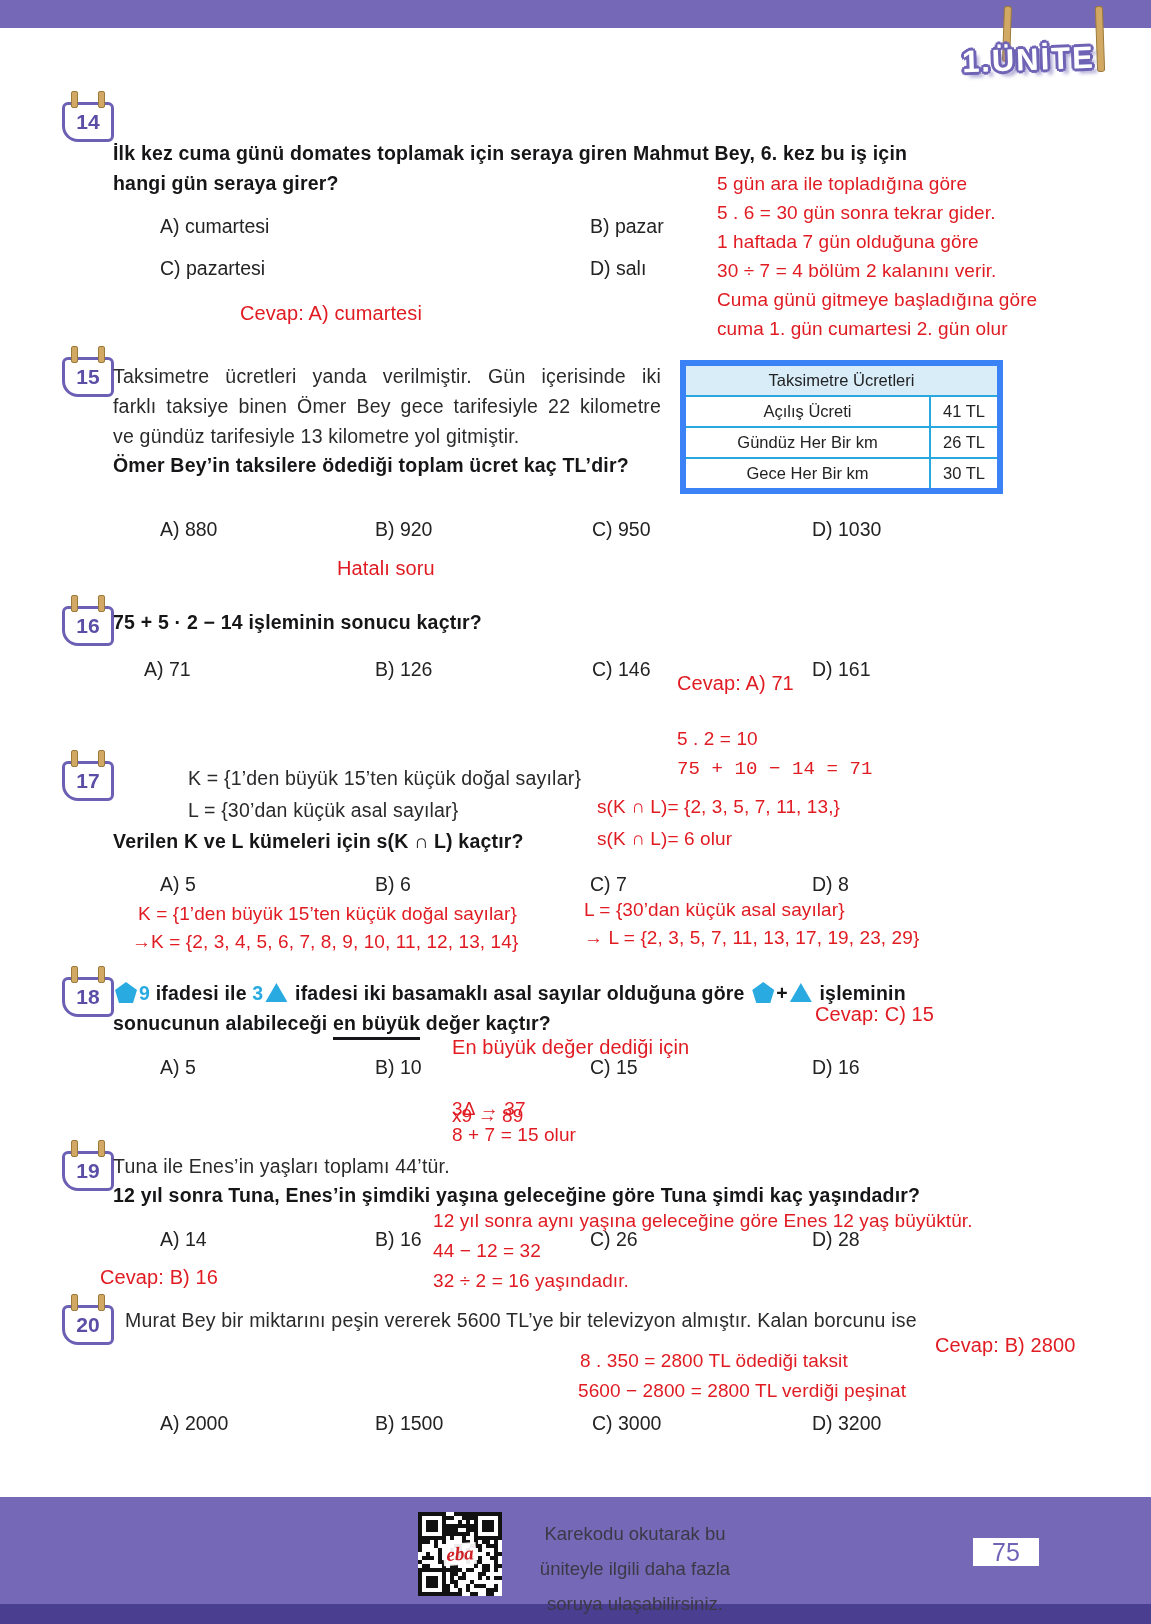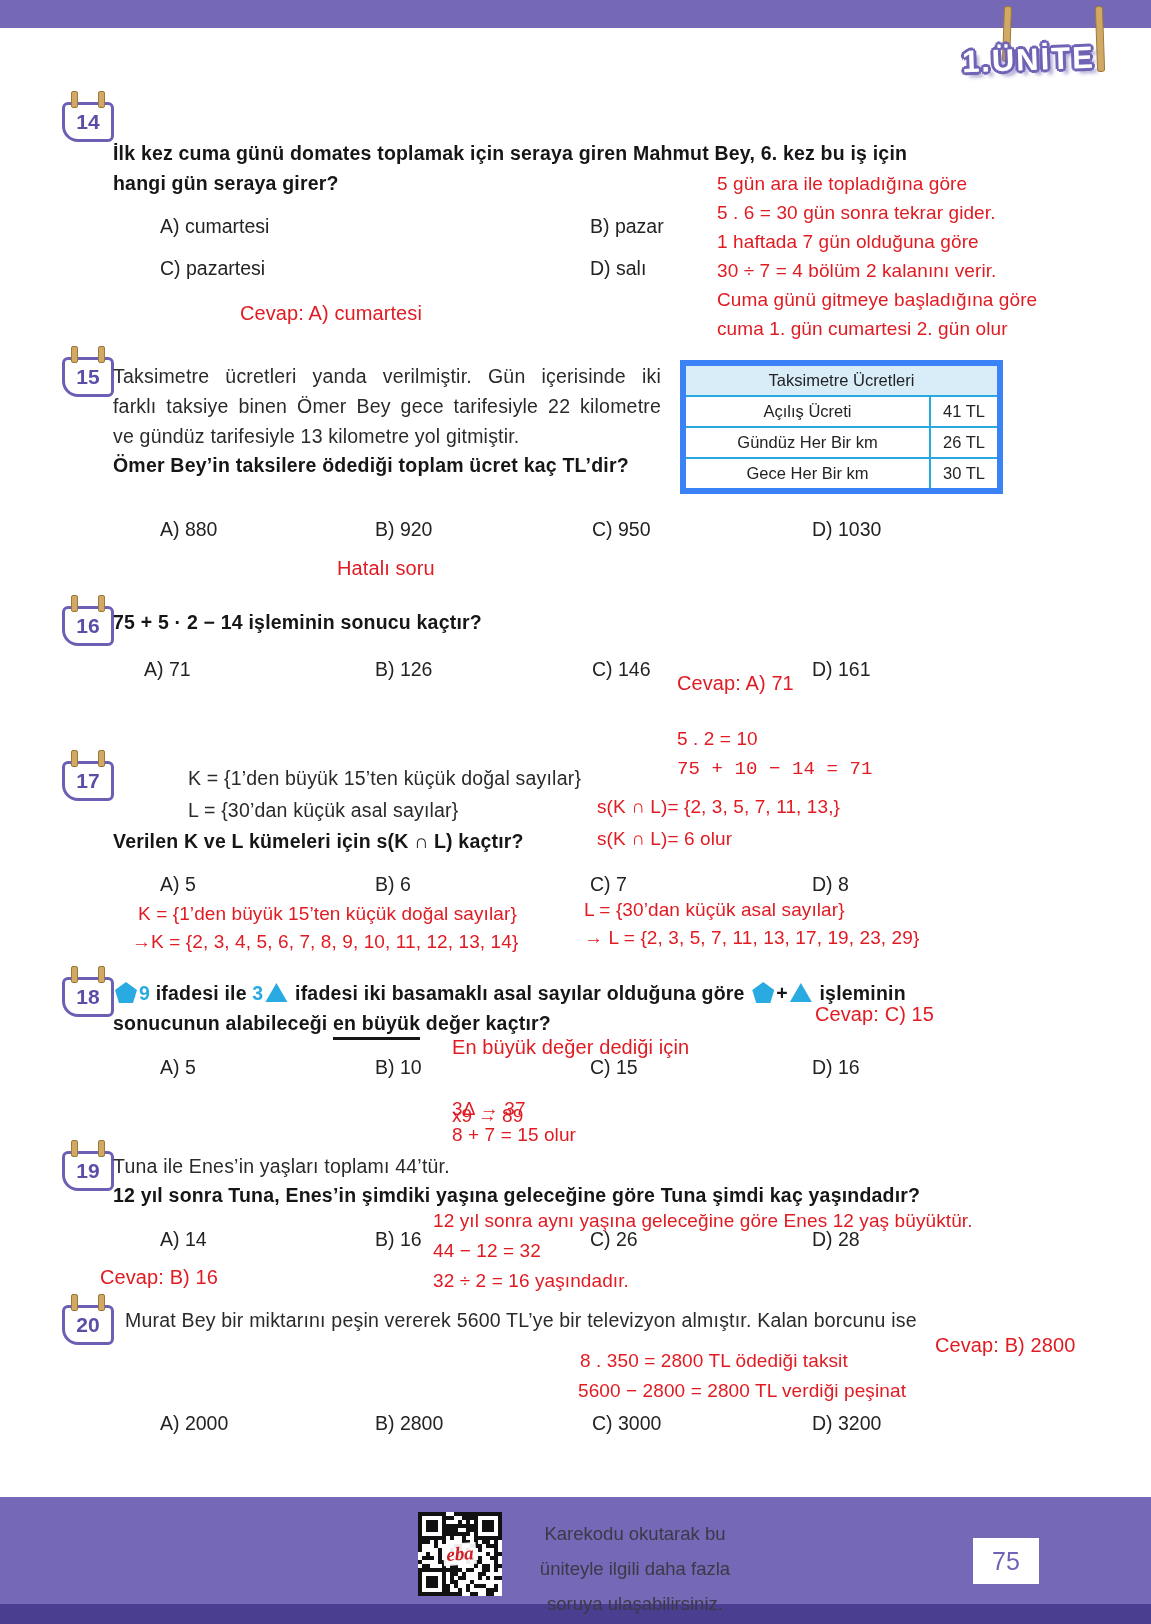--- a/index.html
+++ b/index.html
@@ -44,21 +44,21 @@
         clip-path:polygon(50% 0,100% 100%,0 100%);}
   .blue{color:#29abe2;font-weight:bold;}
 
   .qrbox{position:absolute;left:418px;top:1512px;width:84px;height:84px;background:#ffffff;}
   .qrbox svg{display:block;}
   .qrlogo{position:absolute;left:50%;top:50%;transform:translate(-50%,-50%) rotate(-4deg);
       background:rgba(255,255,255,.92);padding:0 3px;font-family:"Liberation Serif",serif;
       font-style:italic;font-weight:bold;font-size:19px;color:#d11f26;}
   .qrtext{position:absolute;left:518px;top:1516px;width:234px;text-align:center;
       font-size:18.5px;color:#3c3946;line-height:35px;}
-  .pagenumbox{position:absolute;left:973px;top:1538px;width:66px;height:46px;background:#ffffff;
+  .pagenumbox{position:absolute;left:973px;top:1538px;width:66px;height:28px;background:#ffffff;
       display:flex;align-items:center;justify-content:center;font-size:25px;color:#6f63b6;}
 </style>
 </head>
 <body>
 
 <div class="page">
 
   <div class="topbar"></div>
 
   <div class="unit-pin" style="left:1003px;top:6px;height:54px;transform:rotate(2deg);"></div>
@@ -189,21 +189,21 @@
   <div class="qbadge" style="left:62px;top:1305px;">
     <span class="pin pin1"></span>
     <span class="pin pin2"></span>
     <span class="qnum">20</span>
   </div>
   <span class="abs txt" style="left:113px;top:1309px;margin-left:12px;">Murat Bey bir miktarını peşin vererek 5600 TL’ye bir televizyon almıştır. Kalan borcunu ise</span>
   <span class="abs red" style="left:935px;top:1334px;font-size:20px;">Cevap: B) 2800</span>
   <span class="abs red" style="left:580px;top:1350px;">8 . 350 = 2800 TL ödediği taksit</span>
   <span class="abs red" style="left:578px;top:1380px;">5600 − 2800 = 2800 TL verdiği peşinat</span>
   <span class="abs opt" style="left:160px;top:1412px;">A) 2000</span>
-  <span class="abs opt" style="left:375px;top:1412px;">B) 2800</span>
+  <span class="abs opt" style="left:375px;top:1412px;">B) 1500</span>
   <span class="abs opt" style="left:592px;top:1412px;">C) 3000</span>
   <span class="abs opt" style="left:812px;top:1412px;">D) 3200</span>
 
   <div class="botbar"></div>
   <div class="botstrip"></div>
 
   <div class="qrbox">
     <svg id="qr-svg" width="84" height="84" viewBox="0 0 84 84">
       <rect x="0" y="0" width="84" height="84" fill="#ffffff"></rect>
 

